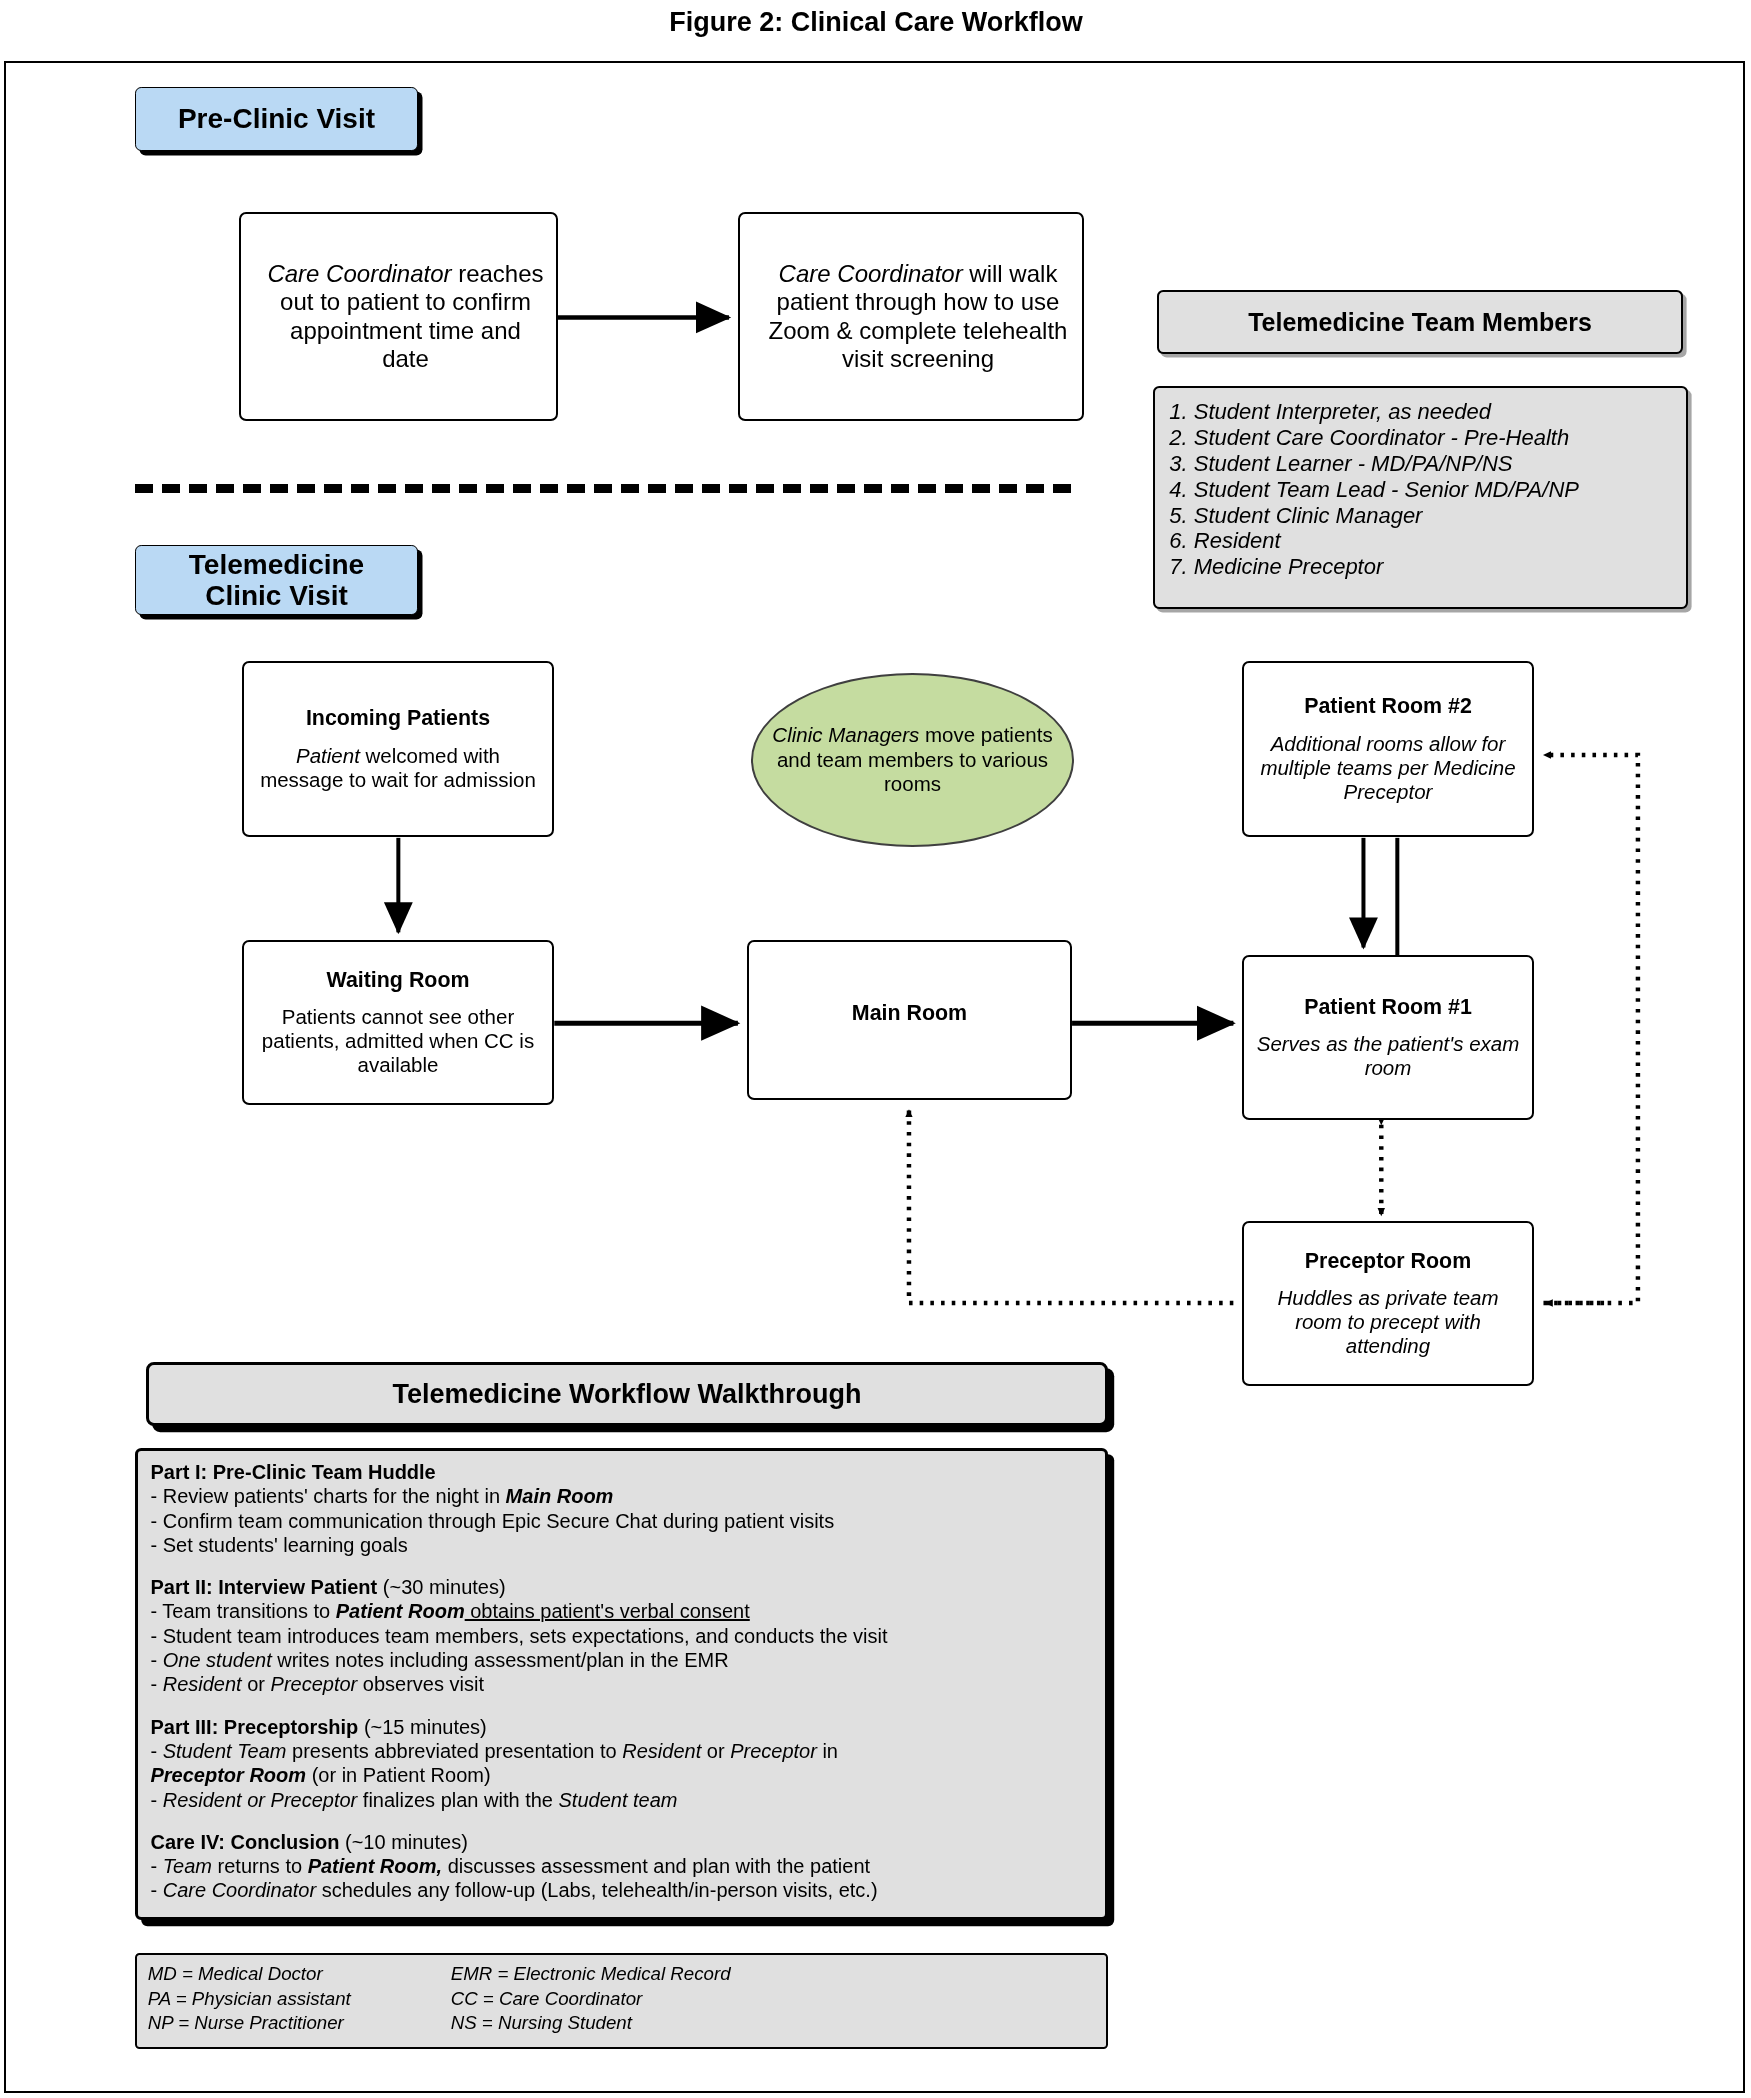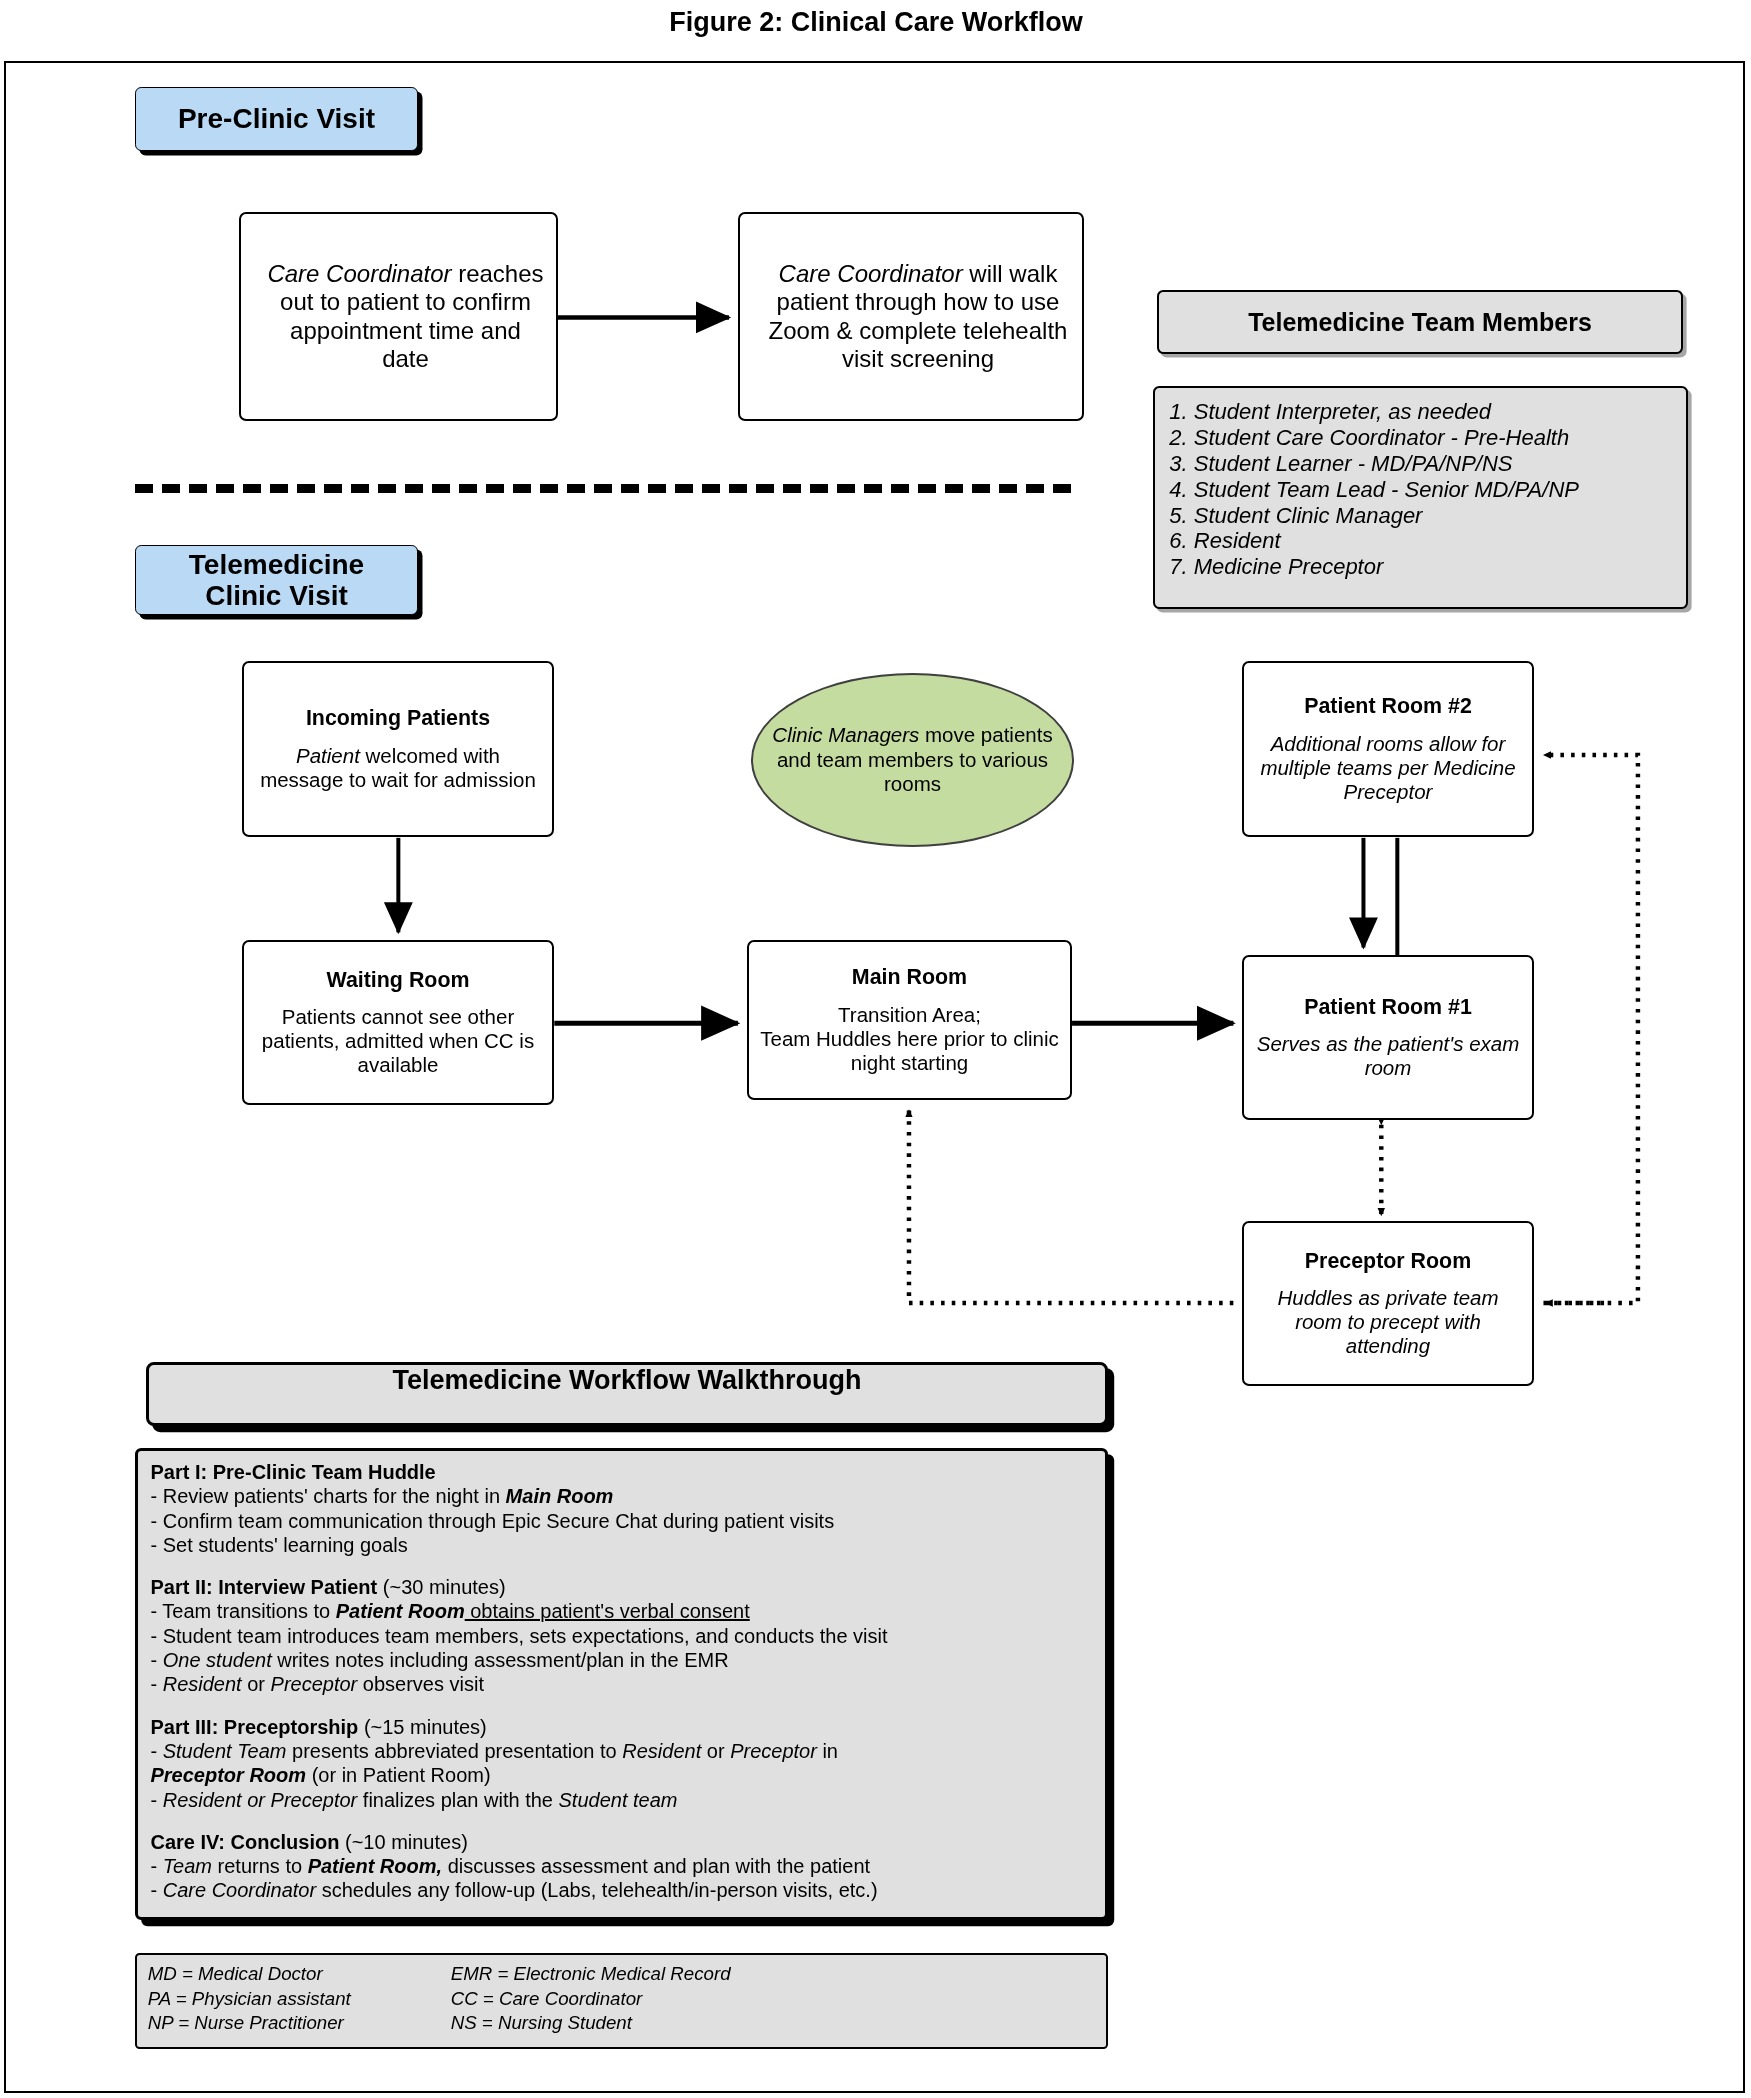--- a/index.html
+++ b/index.html
@@ -148,21 +148,21 @@
 
   
   #walk-header {
     position: absolute;
     left: 146px; top: 1362px; width: 962px; height: 64px;
     background: #e0e0e0;
     border: 3.6px solid #000;
     border-radius: 8px;
     box-shadow: 6.2px 6.2px 0 #000;
     box-sizing: border-box;
-    display: flex; align-items: flex-start; justify-content: center;
+    display: flex; align-items: center; justify-content: center;
     font-weight: bold; font-size: 27px;
   }
   #walk-body {
     position: absolute;
     left: 135px; top: 1448px; width: 973px; height: 472px;
     background: #e0e0e0;
     border: 3.6px solid #000;
     border-radius: 6.2px;
     box-shadow: 6.2px 6.2px 0 #000;
     box-sizing: border-box;
@@ -287,24 +287,20 @@
     </div>
   </div>
 
   <div class="pbox" id="box-waiting">
     <div class="ttl">Waiting Room</div>
     <div class="bdy">Patients cannot see other patients, admitted when CC is available</div>
   </div>
 
   <div class="pbox" id="box-mainroom">
     <div class="ttl">Main Room</div>
-    <div class="bdy">
-      <span>Transition Area;</span><br>
-      <span>Team Huddles here prior to clinic night starting</span>
-    </div>
   </div>
 
   <div class="pbox" id="box-room2">
     <div class="ttl">Patient Room #2</div>
     <div class="bdy it">Additional rooms allow for multiple teams per Medicine Preceptor</div>
   </div>
 
   <div class="pbox" id="box-room1">
     <div class="ttl">Patient Room #1</div>
     <div class="bdy it">Serves as the patient's exam room</div>

